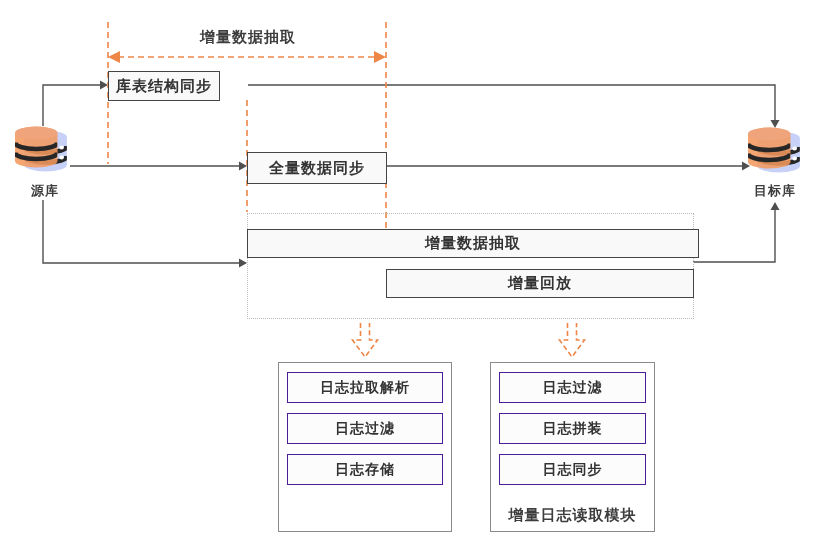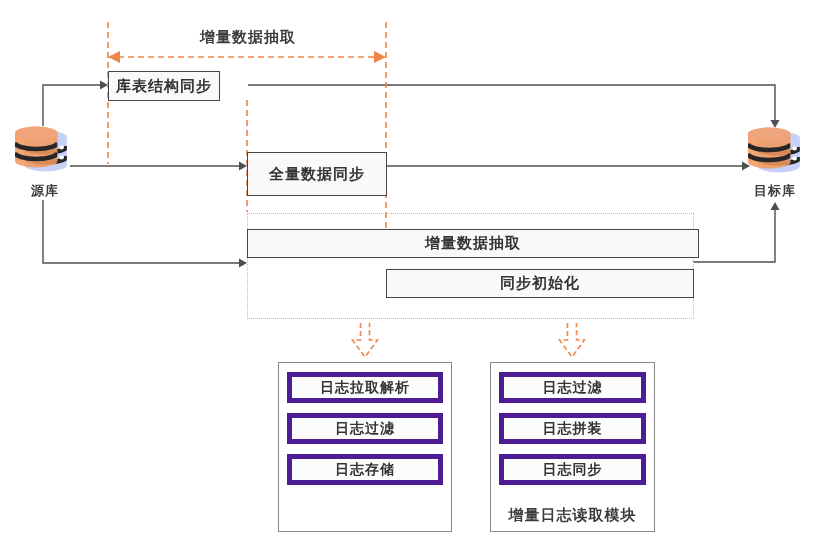--- a/index.html
+++ b/index.html
@@ -25,21 +25,21 @@
     font-size:13px;font-weight:700;color:#3d3d3d;letter-spacing:1px;white-space:nowrap;
   }
   .module{
     position:absolute;box-sizing:border-box;
     border:1px solid #8a8a8a;background:#ffffff;
     display:flex;flex-direction:column;align-items:center;
     padding-top:9px;gap:10px;
   }
   .mbox{
     box-sizing:border-box;width:calc(100% - 16px);height:31px;
-    background:#fcfcfc;border:5px solid #4c1d95;
+    background:#fcfcfc;border:1px solid #4c1d95;
     display:flex;align-items:center;justify-content:center;
     font-size:14px;font-weight:700;color:#333;letter-spacing:1px;
   }
   .mtitle{
     margin-top:11px;font-size:15px;font-weight:700;color:#3d3d3d;letter-spacing:1px;
   }
 </style>
 </head>
 <body>
 
@@ -101,25 +101,25 @@
     <use href="#dbicon" transform="translate(748,127) scale(1.18,1)"></use>
   </svg>
 
   <div class="phase-label" style="left:248px;top:28px;">增量数据抽取</div>
 
   <div class="box" style="left:108px;top:71px;width:112px;height:30px;text-align:center;">库表结构同步</div>
 
   <div class="db-label" style="left:45px;top:182px;">源库</div>
   <div class="db-label" style="left:775px;top:182px;">目标库</div>
 
-  <div class="box" style="left:247px;top:152px;width:140px;height:44px;">全量数据同步</div>
+  <div class="box" style="left:247px;top:152px;width:140px;height:32px;">全量数据同步</div>
 
   <div class="dotted-group" style="left:247px;top:213px;width:447px;height:106px;"></div>
   <div class="box" style="left:247px;top:229px;width:452px;height:29px;">增量数据抽取</div>
-  <div class="box" style="left:386px;top:269px;width:308px;height:29px;">同步初始化</div>
+  <div class="box" style="left:386px;top:269px;width:308px;height:29px;">增量回放</div>
 
   <div class="module" style="left:278px;top:362px;width:174px;height:170px;">
     <div class="mbox">日志拉取解析</div>
     <div class="mbox">日志过滤</div>
     <div class="mbox">日志存储</div>
   </div>
 
   <div class="module" style="left:490px;top:362px;width:165px;height:170px;">
     <div class="mbox">日志过滤</div>
     <div class="mbox">日志拼装</div>

